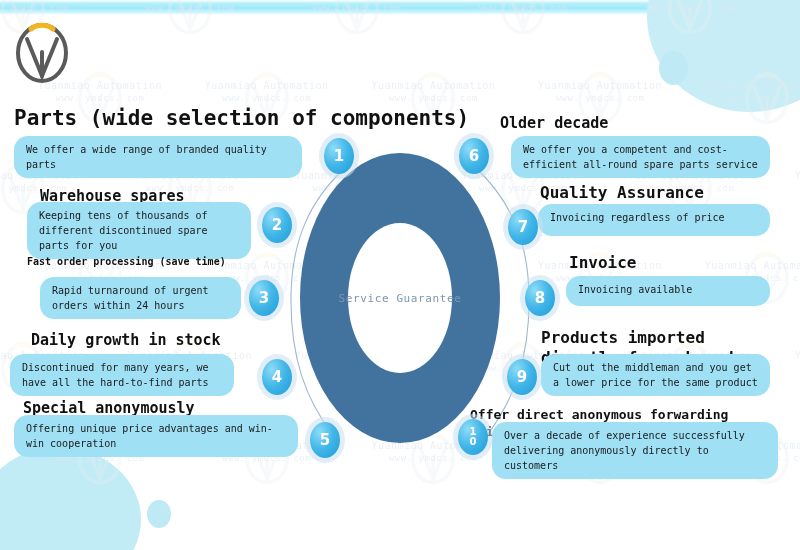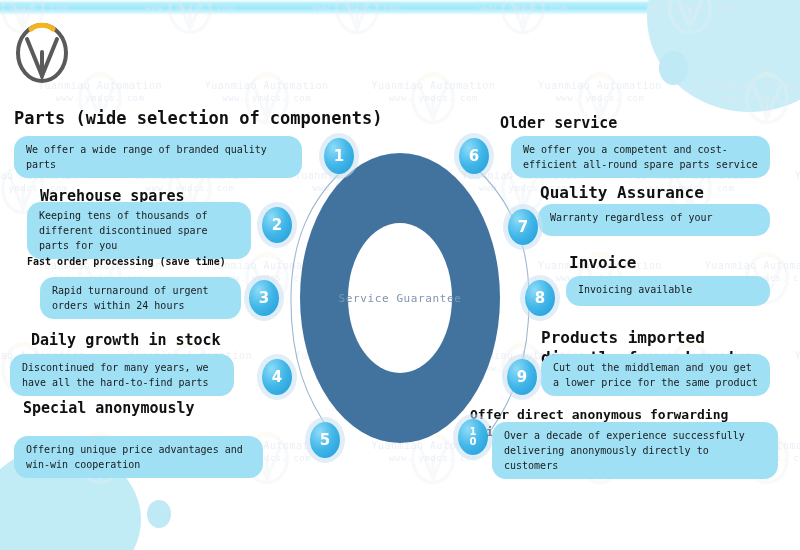--- a/index.html
+++ b/index.html
@@ -512,40 +512,40 @@
   </svg>
 
   <div class="ring-wrap">
     <div class="ring-outer"></div>
     <div class="ring-inner">
       <span class="ring-label">Service Guarantee</span>
     </div>
   </div>
 
   <div id="items">
-      <div class="heading" style="left: 14px; top: 108px; font-size: 17px; line-height: 21px;">Parts (wide selection of components)</div>
+      <div class="heading" style="left: 14px; top: 108px; font-size: 21px; line-height: 21px;">Parts (wide selection of components)</div>
       <div class="bubble" style="left: 14px; top: 136px; width: 288px; min-height: 31px;">We offer a wide range of branded quality parts</div>
       <div class="badge" style="left: 324px; top: 138px;">1</div>
       <div class="heading" style="left: 40px; top: 181px; font-size: 15px; line-height: 19px; margin-top: 6px;">Warehouse spares</div>
       <div class="bubble" style="left: 27px; top: 202px; width: 224px; min-height: 36px;">Keeping tens of thousands of different discontinued spare parts for you</div>
       <div class="badge" style="left: 262px; top: 207px;">2</div>
       <div class="heading" style="left: 27px; top: 252px; font-size: 10px; line-height: 19px;">Fast order processing (save time)</div>
       <div class="bubble" style="left: 40px; top: 277px; width: 201px; min-height: 36px;">Rapid turnaround of urgent orders within 24 hours</div>
       <div class="badge" style="left: 249px; top: 280px;">3</div>
       <div class="heading" style="left: 31px; top: 331px; font-size: 15px; line-height: 19px;">Daily growth in stock</div>
       <div class="bubble" style="left: 10px; top: 354px; width: 224px; min-height: 36px;">Discontinued for many years, we have all the hard-to-find parts</div>
       <div class="badge" style="left: 262px; top: 359px;">4</div>
       <div class="heading" style="left: 23px; top: 399px; font-size: 15px; line-height: 19px;">Special anonymously</div>
-      <div class="bubble" style="left: 14px; top: 436px; width: 249px; min-height: 36px;">Offering unique price advantages and win-win cooperation</div>
+      <div class="bubble" style="left: 14px; top: 415px; width: 284px; min-height: 36px;">Offering unique price advantages and win-win cooperation</div>
       <div class="badge" style="left: 310px; top: 422px;">5</div>
-      <div class="heading" style="left: 500px; top: 114px; font-size: 15px; line-height: 19px;">Older service</div>
+      <div class="heading" style="left: 500px; top: 114px; font-size: 15px; line-height: 19px;">Older decade</div>
       <div class="bubble" style="left: 511px; top: 136px; width: 259px; min-height: 36px;">We offer you a competent and cost-efficient all-round spare parts service</div>
       <div class="badge" style="left: 459px; top: 138px;">6</div>
       <div class="heading" style="left: 540px; top: 183px; font-size: 16px; line-height: 20px;">Quality Assurance</div>
-      <div class="bubble" style="left: 538px; top: 204px; width: 232px; min-height: 32px;">Warranty regardless of your</div>
+      <div class="bubble" style="left: 538px; top: 204px; width: 232px; min-height: 32px;">Invoicing regardless of price</div>
       <div class="badge" style="left: 508px; top: 209px;">7</div>
       <div class="heading" style="left: 569px; top: 253px; font-size: 16px; line-height: 20px;">Invoice</div>
       <div class="bubble" style="left: 566px; top: 276px; width: 204px; min-height: 30px;">Invoicing available</div>
       <div class="badge" style="left: 525px; top: 280px;">8</div>
       <div class="heading wrap" style="left: 541px; top: 311px; font-size: 16px; line-height: 20px; width: 230px;">Products imported directly from abroad</div>
       <div class="bubble" style="left: 541px; top: 354px; width: 229px; min-height: 36px;">Cut out the middleman and you get a lower price for the same product</div>
       <div class="badge" style="left: 507px; top: 359px;">9</div>
       <div class="heading wrap" style="left: 470px; top: 389px; font-size: 13px; line-height: 17px; width: 270px;">Offer direct anonymous forwarding shipments to your customers</div>
       <div class="bubble" style="left: 492px; top: 422px; width: 286px; min-height: 36px;">Over a decade of experience successfully delivering anonymously directly to customers</div>
       <div class="badge ten" style="left: 458px; top: 419px;">

